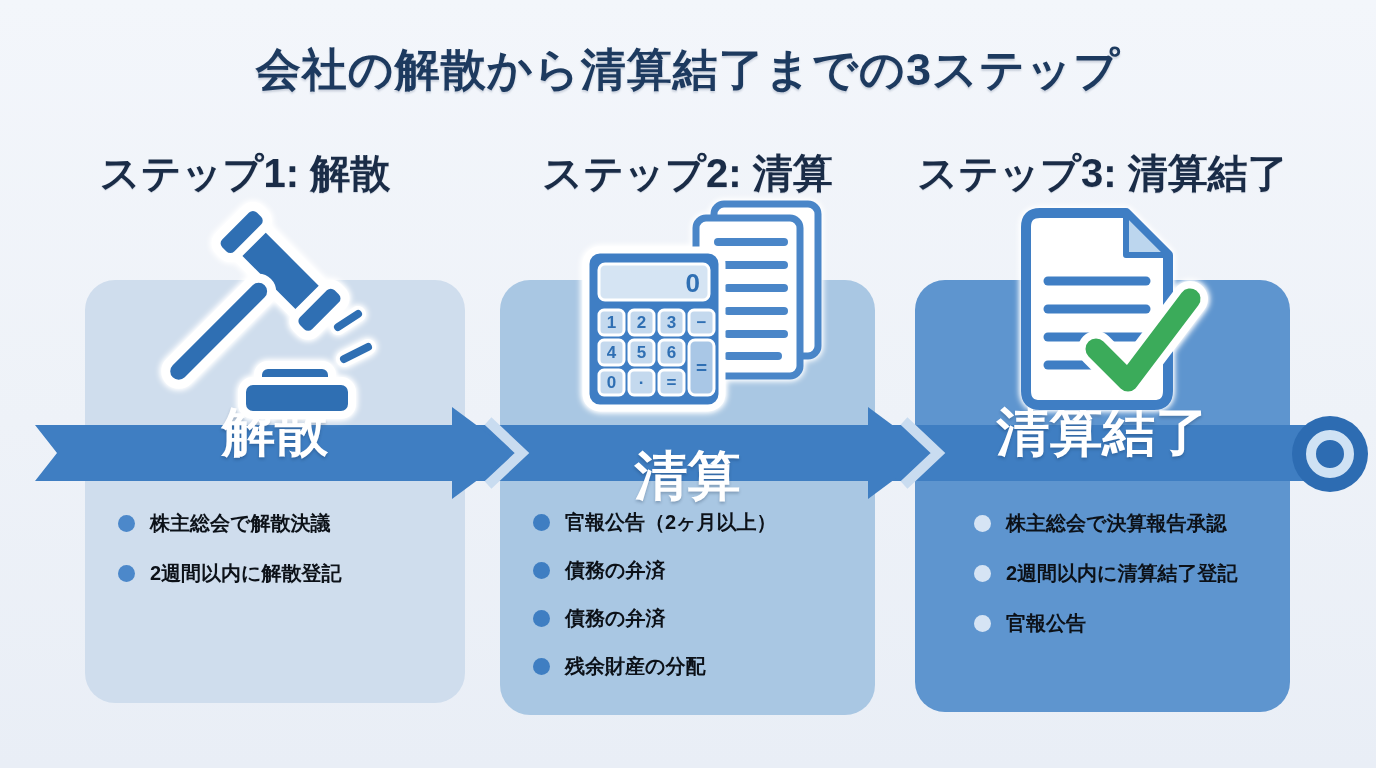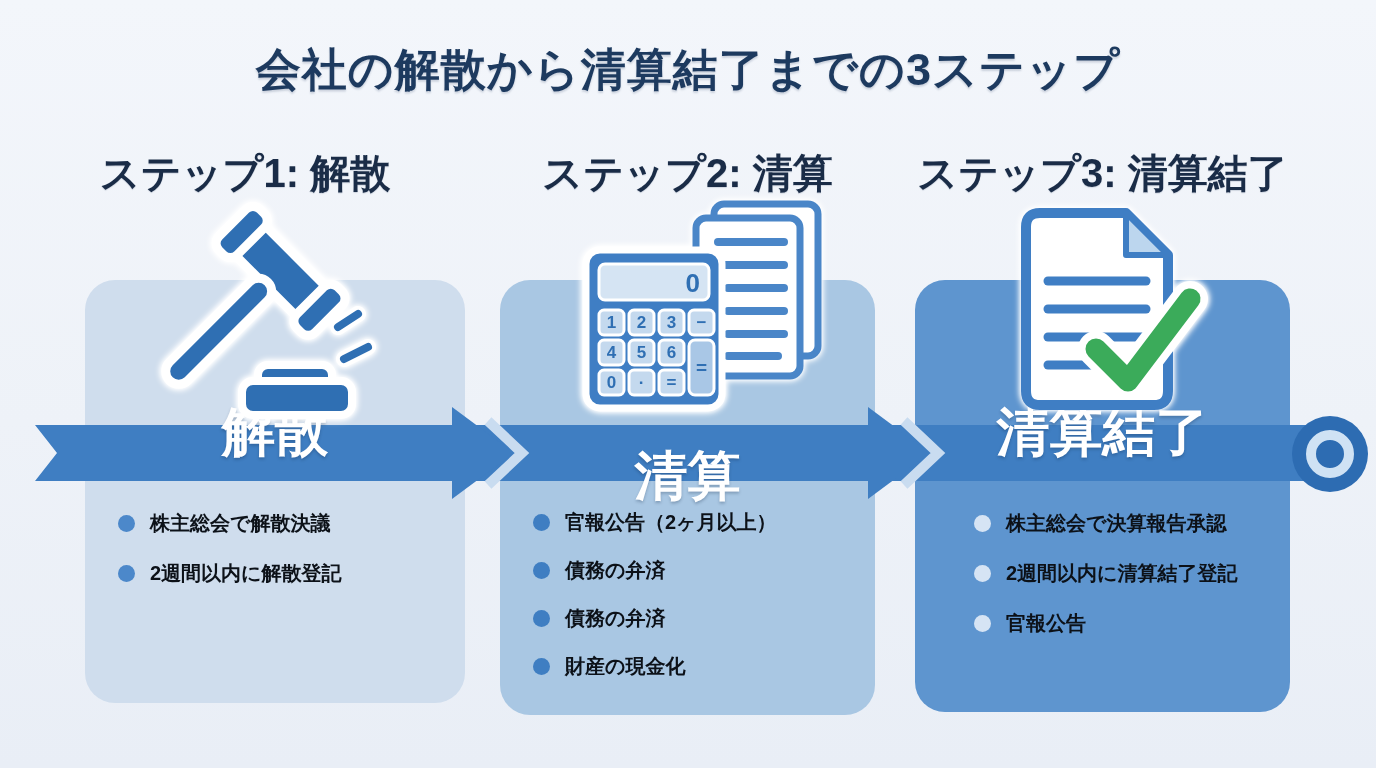--- a/index.html
+++ b/index.html
@@ -193,21 +193,21 @@
     <div class="bullet-row">
       <span class="dot"></span>
       <span class="bullet-text">債務の弁済</span>
     </div>
     <div class="bullet-row">
       <span class="dot"></span>
       <span class="bullet-text">債務の弁済</span>
     </div>
     <div class="bullet-row">
       <span class="dot"></span>
-      <span class="bullet-text">財産の現金化</span>
+      <span class="bullet-text">残余財産の分配</span>
     </div>
   </div>
 
   <div class="bullet-list list3">
     <div class="bullet-row">
       <span class="dot"></span>
       <span class="bullet-text">株主総会で決算報告承認</span>
     </div>
     <div class="bullet-row">
       <span class="dot"></span>

